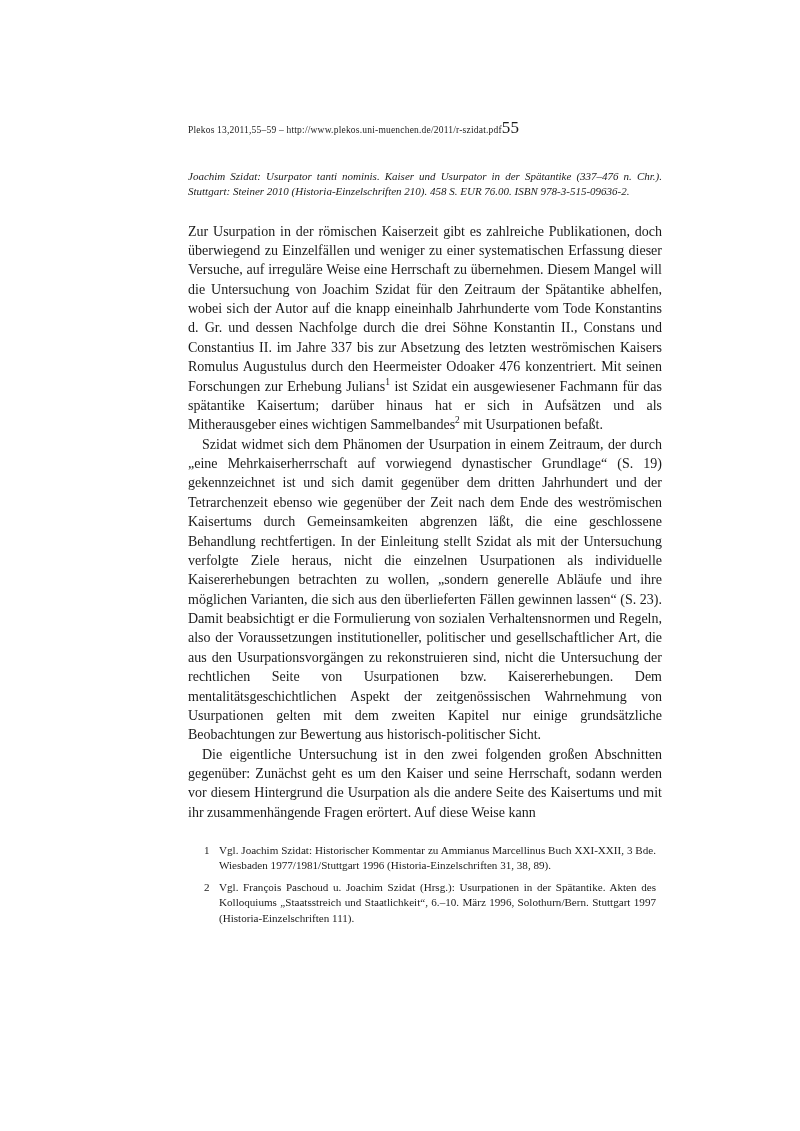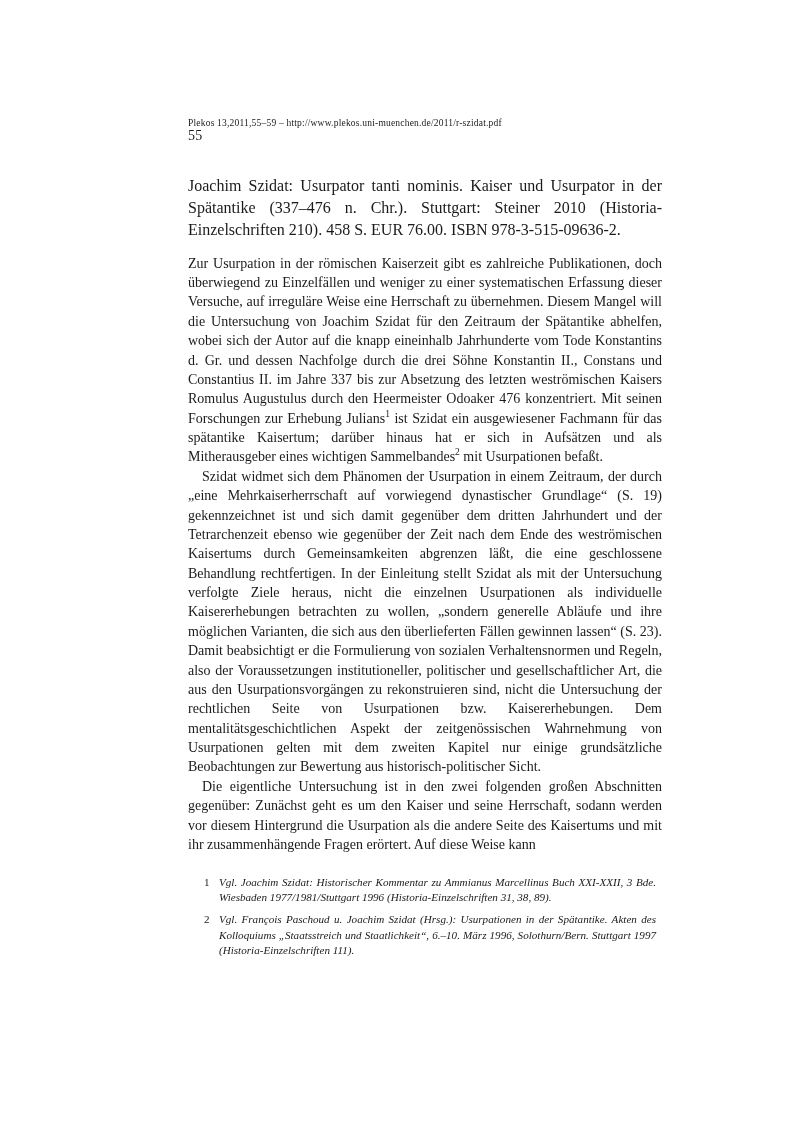--- a/index.html
+++ b/index.html
@@ -24,40 +24,39 @@
   .content {
     position: absolute;
     left: 188px;
     top: 118px;
     width: 474px;
   }
   
   .runhead {
     display: flex;
     align-items: baseline;
-    justify-content: space-between;
     font-size: 9.5px;
     letter-spacing: 0.2px;
     margin-bottom: 31px;
-    flex-direction: column;
   }
   .runhead .rh-left {
     white-space: nowrap;
   }
   .runhead .rh-page {
-    font-size: 14px;
+    font-size: 17px;
     font-weight: normal;
   }
   
   .title-block {
-    font-size: 16px;
+    font-size: 11px;
     line-height: 1.39;
     text-align: justify;
     text-align-last: left;
-    margin-bottom: 12px;
+    margin-bottom: 22px;
+    font-style: italic;
   }
   
   p.body {
     font-size: 14px;
     line-height: 1.385;
     text-align: justify;
     margin: 0;
     hyphens: manual;
   }
   p.body.indent {
@@ -81,21 +80,20 @@
     margin-bottom: 7px;
   }
   .fn-num {
     width: 15px;
     flex: 0 0 15px;
     text-align: left;
   }
   .fn-text {
     flex: 1 1 auto;
     text-align: justify;
-    font-style: italic;
   }
 </style>
 </head>
 <body>
 
 <div class="page">
   <div class="content">
 
     <div class="runhead">
       <span class="rh-left">Plekos 13,2011,55–59 – http://www.plekos.uni-muenchen.de/2011/r-szidat.pdf</span>

